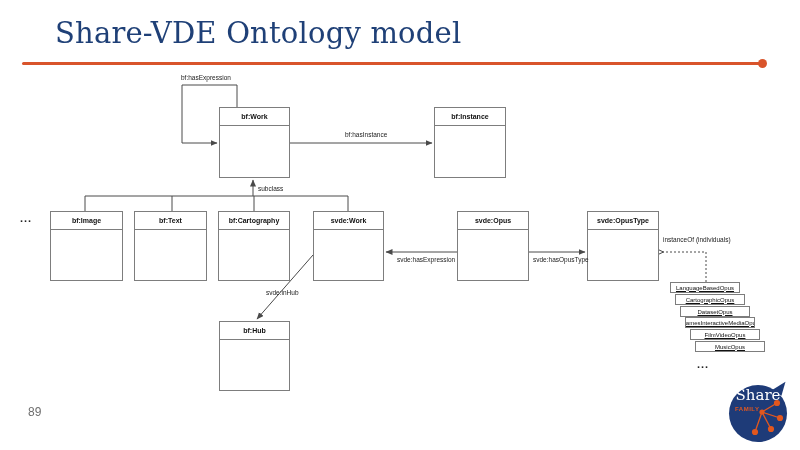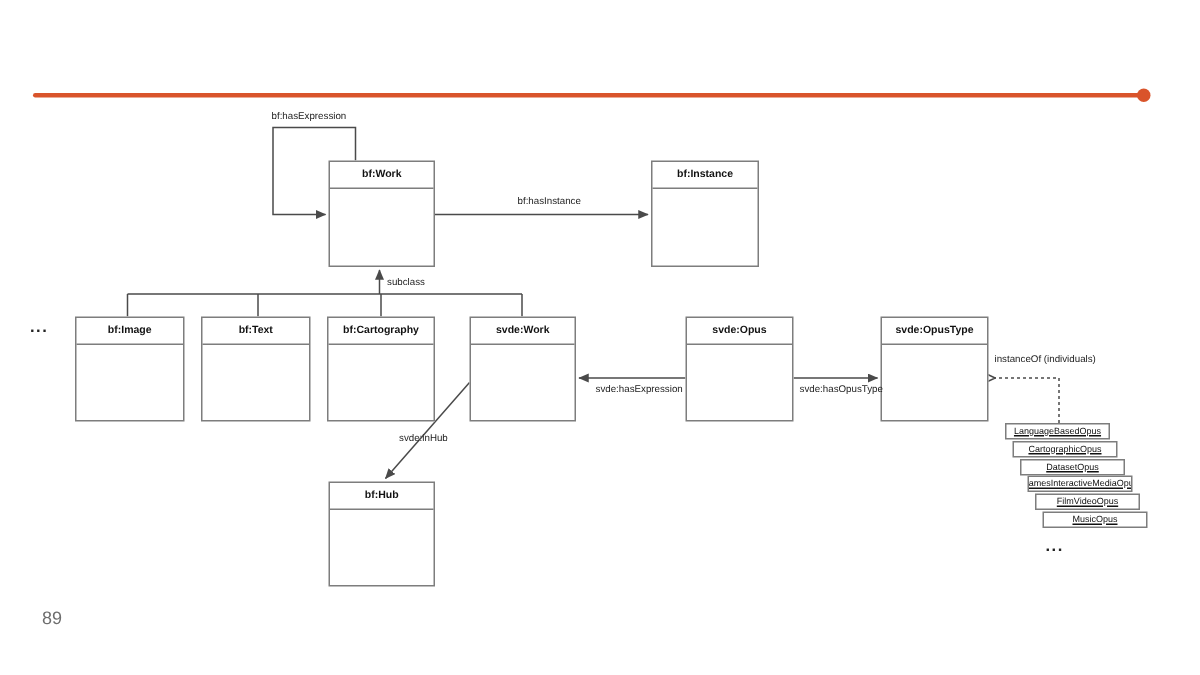--- a/index.html
+++ b/index.html
@@ -34,20 +34,21 @@
   .logo-share{position:absolute;left:0;top:6px;width:62px;text-align:center;
               font-family:"DejaVu Serif","Liberation Serif",serif;font-size:15px;color:#ffffff;}
   .logo-family{position:absolute;left:8px;top:26px;font-size:6px;font-weight:bold;color:#E2571E;letter-spacing:.5px;}
   .logo-net{position:absolute;left:0;top:0;}
 </style>
 </head>
 <body>
 
 <div class="slide">
 
+  <div class="title">Share-VDE Ontology model</div>
   <div class="rule"></div>
   <div class="rule-dot"></div>
 
   <div class="diagram">
     <svg id="edge-svg" width="800" height="450" viewBox="0 0 800 450">
       <defs>
         <marker id="arr" markerUnits="userSpaceOnUse" markerWidth="8" markerHeight="8" refX="6.5" refY="3" orient="auto">
           <path d="M0,0 L7,3 L0,6 Z" fill="#4a4a4a"></path>
         </marker>
         <marker id="arr-open" markerUnits="userSpaceOnUse" markerWidth="9" markerHeight="9" refX="1" refY="3.5" orient="auto">
@@ -108,14 +109,35 @@
       <span class="edge-label" style="left: 345px; top: 131px;">bf:hasInstance</span>
       <span class="edge-label" style="left: 258px; top: 185px;">subclass</span>
       <span class="edge-label" style="left: 266px; top: 289px;">svde:inHub</span>
       <span class="edge-label" style="left: 397px; top: 256px;">svde:hasExpression</span>
       <span class="edge-label" style="left: 533px; top: 256px;">svde:hasOpusType</span>
       <span class="edge-label" style="left: 663px; top: 236px;">instanceOf (individuals)</span>
     </div>
 
   <div class="page-num">89</div>
 
+  <div class="logo">
+    <div class="logo-tail"></div>
+    <div class="logo-circle"></div>
+    <div class="logo-share">Share</div>
+    <div class="logo-family">FAMILY</div>
+    <svg class="logo-net" width="66" height="66" viewBox="0 0 66 66">
+      <g stroke="#E2571E" stroke-width="1.3">
+        <line x1="35" y1="32" x2="50" y2="23"></line>
+        <line x1="35" y1="32" x2="53" y2="38"></line>
+        <line x1="35" y1="32" x2="44" y2="49"></line>
+        <line x1="35" y1="32" x2="28" y2="52"></line>
+      </g>
+      <g fill="#E2571E">
+        <circle cx="35" cy="32" r="2.6"></circle>
+        <circle cx="50" cy="23" r="3.1"></circle>
+        <circle cx="53" cy="38" r="3.1"></circle>
+        <circle cx="44" cy="49" r="3.1"></circle>
+        <circle cx="28" cy="52" r="3.1"></circle>
+      </g>
+    </svg>
+  </div>
 
 </div>
 
 </body></html>

